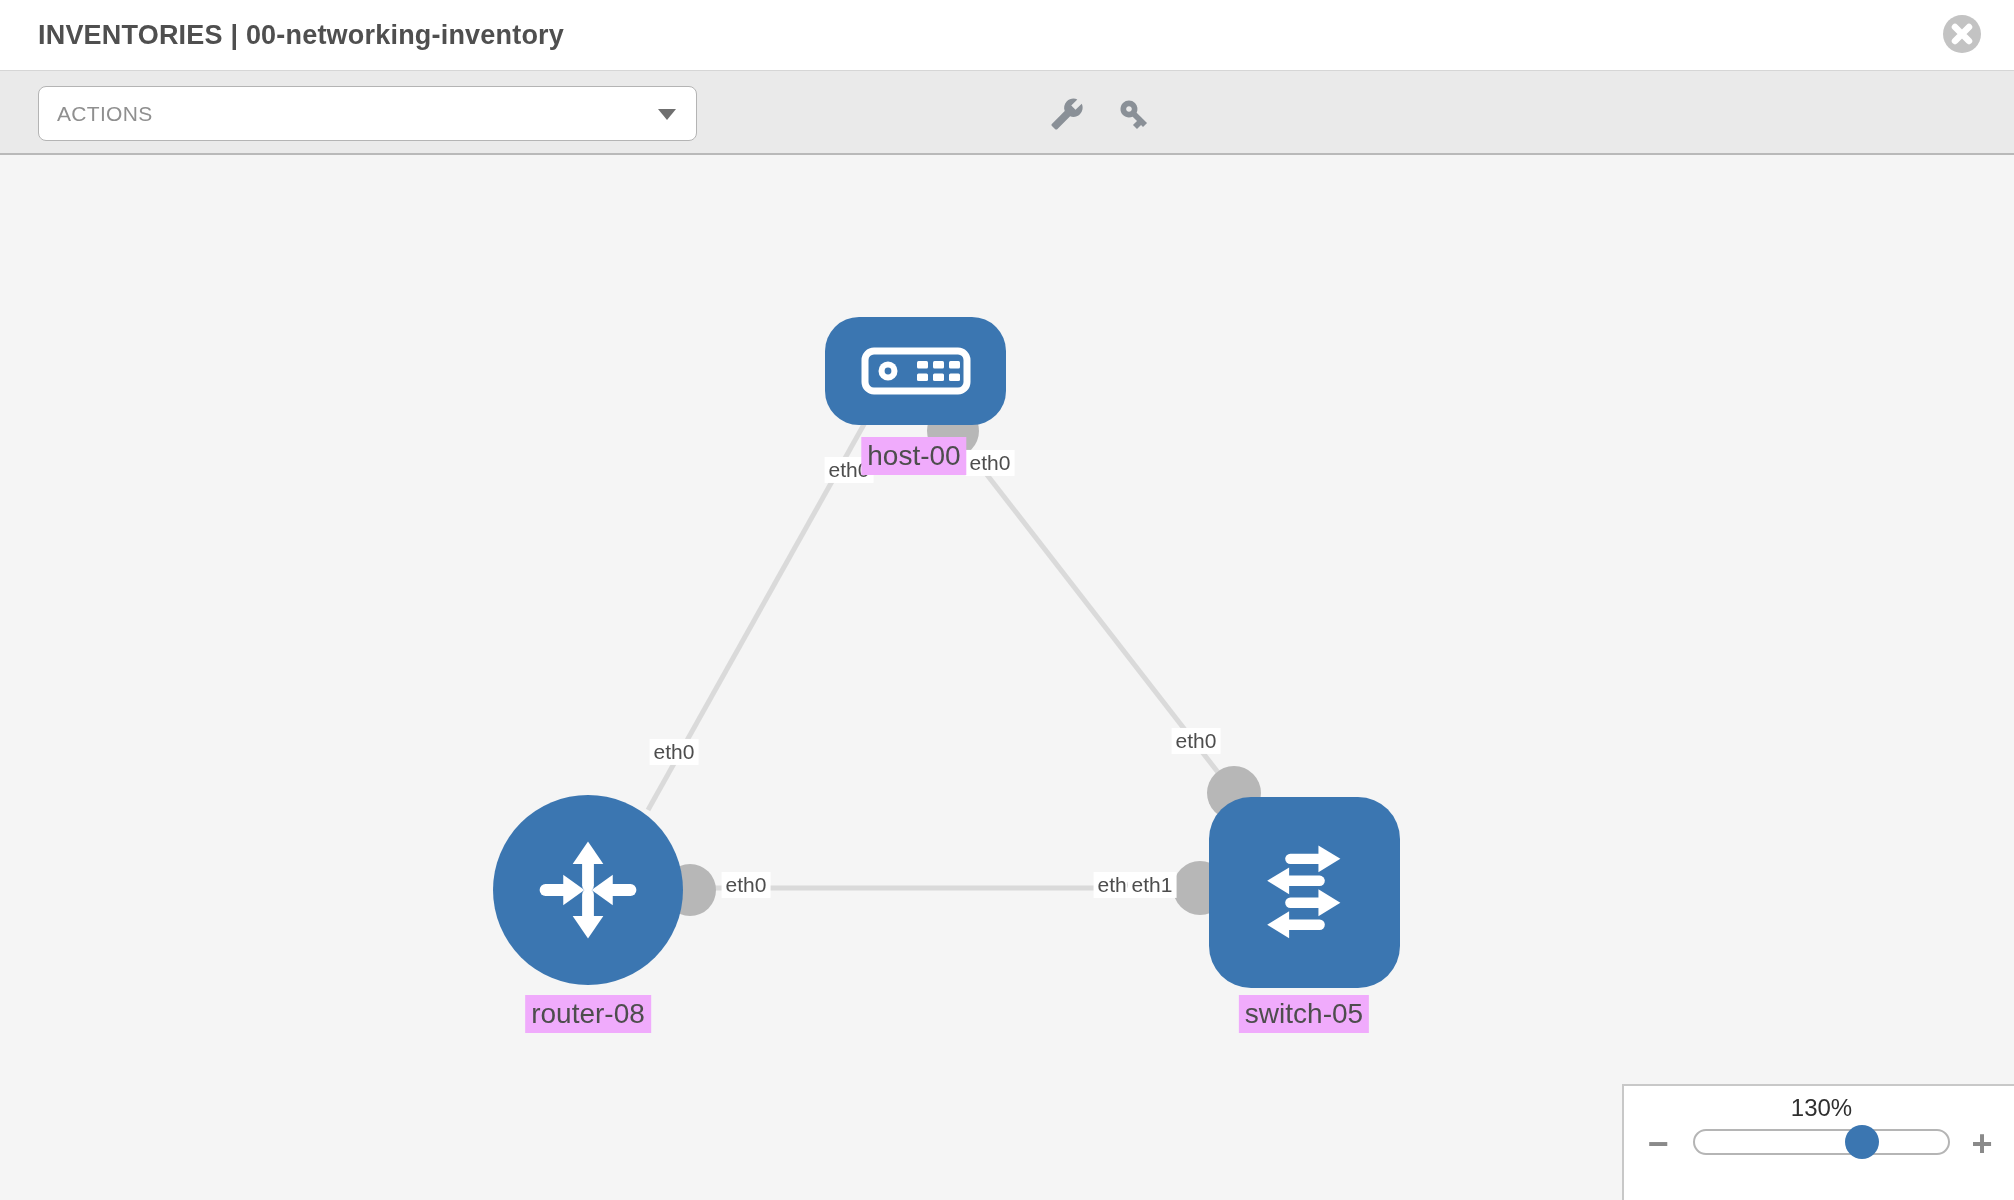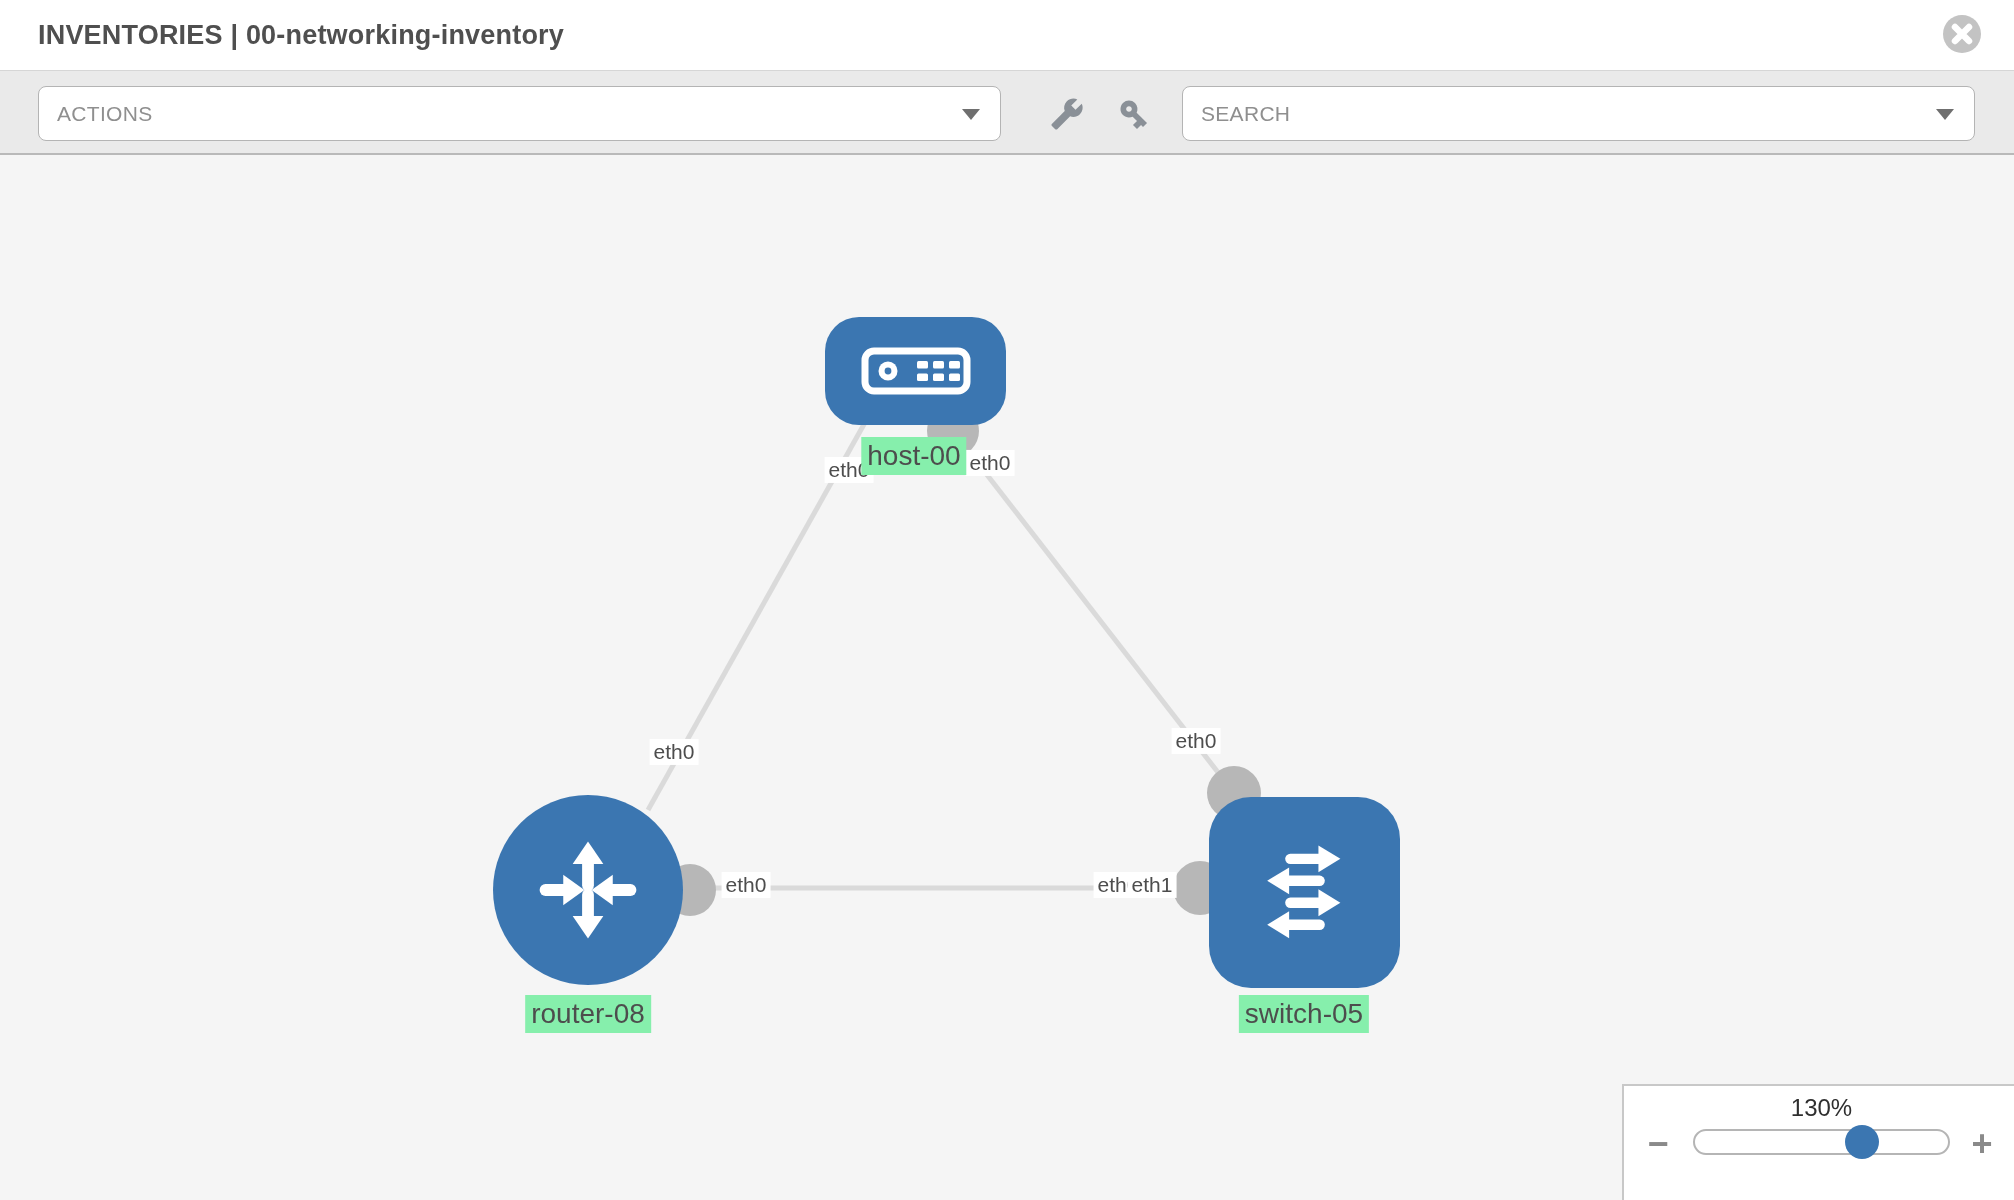--- a/index.html
+++ b/index.html
@@ -45,21 +45,21 @@
     background:#f5f5f5;
   }
   .edges{position:absolute;left:0;top:0;z-index:1;}
   .node{position:absolute;z-index:2;background:#3b76b1;cursor:pointer;
         display:flex;align-items:center;justify-content:center;}
   .node-host{left:825px;top:162px;width:181px;height:108px;border-radius:34px;}
   .node-router{left:493px;top:640px;width:190px;height:190px;border-radius:50%;}
   .node-switch{left:1209px;top:642px;width:191px;height:191px;border-radius:42px;}
   .node-label{
     position:absolute;z-index:4;transform:translateX(-50%);
-    background:#86efac;color:#4d4d4d;font-size:28px;line-height:1.2;
+    background:#f0abfc;color:#4d4d4d;font-size:28px;line-height:1.2;
     padding:2px 6px;white-space:nowrap;
   }
   .iface{
     position:absolute;z-index:3;transform:translate(-50%,-50%);
     background:#ffffff;color:#4d4d4d;font-size:21px;line-height:1.15;
     padding:1px 4px;white-space:nowrap;
   }
   .iface.over{z-index:4;}
   
   .zoom-panel{
@@ -91,41 +91,37 @@
 
 <div class="header">
   <div class="title">INVENTORIES | 00-networking-inventory</div>
   <svg class="close-btn" viewBox="0 0 38 38">
     <circle cx="19" cy="19" r="19" fill="#c3c3c3"></circle>
     <path d="M12 12 L26 26 M26 12 L12 26" stroke="#ffffff" stroke-width="6.5" stroke-linecap="round"></path>
   </svg>
 </div>
 
 <div class="toolbar">
-  <div class="select-box" style="left:38px;width:963px;">
+  <div class="select-box" style="left:38px;width:659px;">
     <span class="sel-label">ACTIONS</span>
     <span class="caret"></span>
   </div>
 
   <svg class="tool-icon" style="left:1050px;" viewBox="0 0 24 24">
     <g transform="translate(24,0) scale(-1,1)" fill="#8a9097">
       <path d="M22.7 19l-9.1-9.1c.9-2.3.4-5-1.5-6.9-2-2-5-2.4-7.4-1.3L9 6 6 9 1.6 4.7C.4 7.1.9 10.1 2.9 12.1c1.9 1.9 4.6 2.4 6.9 1.5l9.1 9.1c.4.4 1 .4 1.4 0l2.3-2.3c.5-.4.5-1.1.1-1.4z"></path>
     </g>
   </svg>
 
   <svg class="tool-icon" style="left:1117px;" viewBox="0 0 24 24">
     <g transform="rotate(45 12 12)" fill="#8a9097">
       <path d="M12.65 10C11.83 7.67 9.61 6 7 6c-3.31 0-6 2.69-6 6s2.69 6 6 6c2.61 0 4.83-1.67 5.65-4H17v4h4v-4h2v-4H12.65zM7 14c-1.1 0-2-.9-2-2s.9-2 2-2 2 .9 2 2-.9 2-2 2z"></path>
     </g>
   </svg>
 
-  <div class="select-box" style="left:1182px;width:793px;">
-    <span class="sel-label">SEARCH</span>
-    <span class="caret"></span>
-  </div>
 </div>
 
 <div class="canvas">
 
   <svg class="edges" width="2014" height="1045">
 
     <line x1="872" y1="255" x2="648" y2="655" stroke="#dadada" stroke-width="5"></line>
     <line x1="953" y1="276" x2="1234" y2="638" stroke="#dadada" stroke-width="5"></line>
     <line x1="690" y1="733" x2="1200" y2="733" stroke="#dadada" stroke-width="5"></line>
 

